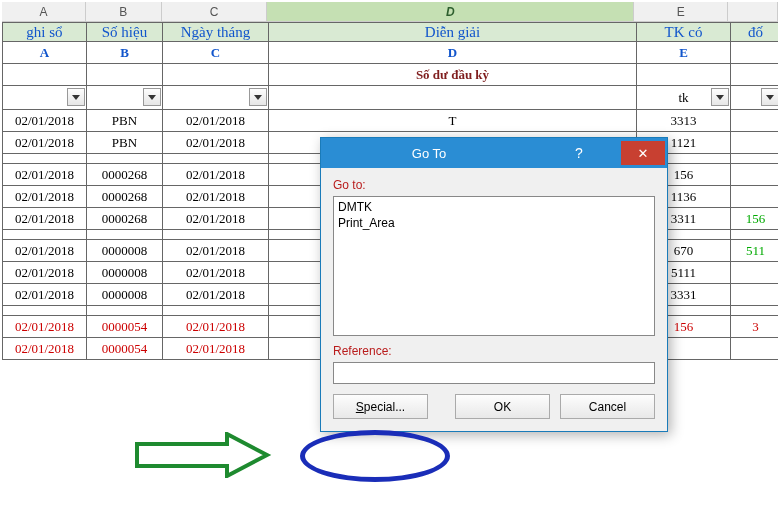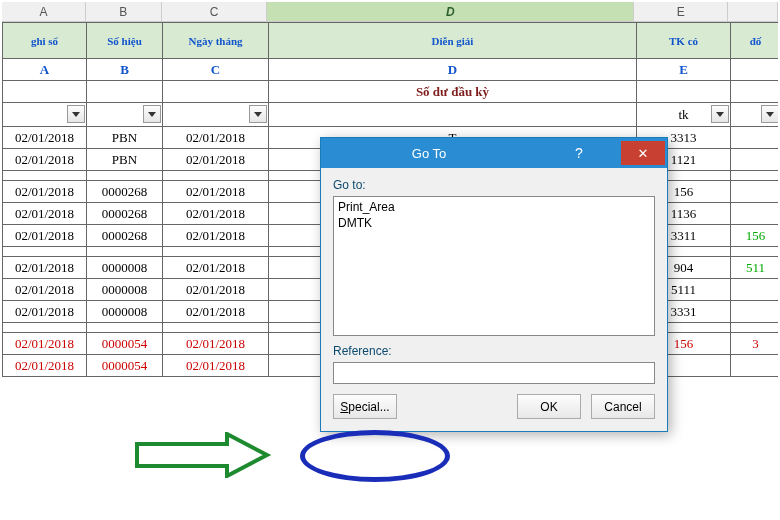--- a/index.html
+++ b/index.html
@@ -53,23 +53,23 @@
     font-family: "Times New Roman", serif;
     font-size: 13px;
     text-align: center;
     white-space: nowrap;
     overflow: hidden;
     background: #fff;
   }
   tr.hdr1 td {
     background: #d9ead3;
     color: #1155cc;
-    font-weight: bold;
-    font-size: 11px;
-    height: 36px;
+    font-weight: normal;
+    font-size: 15px;
+    height: 19px;
   }
   tr.hdr2 td {
     color: #1155cc;
     font-weight: bold;
     font-size: 13px;
     height: 22px;
   }
   tr.subhdr td {
     color: #7f1d1d;
     font-weight: bold;
@@ -145,21 +145,21 @@
     justify-content: center;
     font-size: 13px;
     margin-right: 2px;
   }
   .dlg-body {
     padding: 10px 12px 12px 12px;
   }
   .dlg-body label {
     display: block;
     margin-bottom: 4px;
-    color: #0c4a6e;
+    color: #b91c1c;
   }
   .listbox {
     width: 100%;
     height: 140px;
     border: 1px solid #888;
     background: #fff;
     padding: 2px 4px;
     overflow-y: scroll;
     font-size: 12px;
     line-height: 16px;
@@ -172,21 +172,21 @@
     margin-top: 2px;
     margin-bottom: 10px;
     padding: 2px 4px;
   }
   .btn-row {
     display: flex;
     gap: 10px;
     justify-content: flex-end;
   }
   .btn-row button {
-    width: 64px;
+    width: 95px;
     height: 25px;
     border: 1px solid #aaa;
     background: linear-gradient(#fdfdfd, #e8e8e8);
     font-family: "Segoe UI", Tahoma, sans-serif;
     font-size: 12px;
     cursor: pointer;
   }
   .btn-row button.special {
     margin-right: auto;
   }
@@ -331,21 +331,21 @@
         <td></td>
         <td></td>
         <td></td>
         <td></td>
       </tr>
       <tr>
         <td>02/01/2018</td>
         <td>0000008</td>
         <td>02/01/2018</td>
         <td class="left">B</td>
-        <td class="right">904</td>
+        <td class="right">670</td>
         <td class="right green">511</td>
       </tr>
       <tr>
         <td>02/01/2018</td>
         <td>0000008</td>
         <td>02/01/2018</td>
         <td class="left">D</td>
         <td class="right">5111</td>
         <td class="right"></td>
       </tr>
@@ -386,22 +386,22 @@
 
 <div class="dialog">
   <div class="titlebar">
     <span class="title">Go To</span>
     <span class="help">?</span>
     <span class="close">✕</span>
   </div>
   <div class="dlg-body">
     <label>Go to:</label>
     <div class="listbox">
+      <div>DMTK</div>
       <div>Print_Area</div>
-      <div>DMTK</div>
     </div>
     <label style="margin-top:8px">Reference:</label>
     <div class="refbox"></div>
     <div class="btn-row">
       <button class="special underline-s">Special...</button>
       <button>OK</button>
       <button>Cancel</button>
     </div>
   </div>
 </div>

